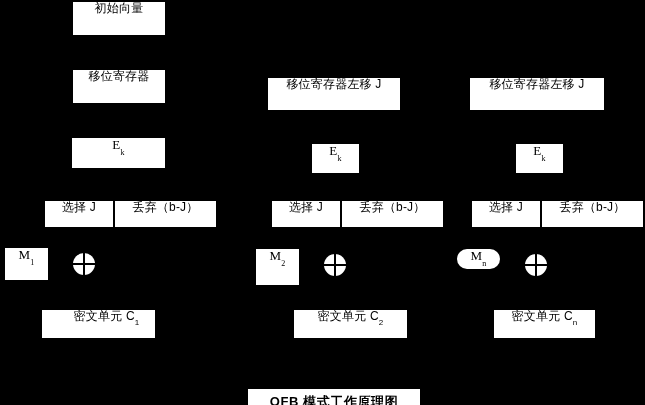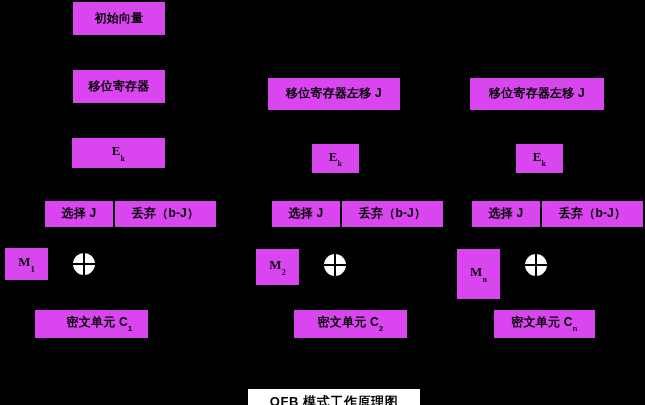--- a/index.html
+++ b/index.html
@@ -10,31 +10,29 @@
   #canvas {
     position: relative;
     width: 645px;
     height: 405px;
     background: #000000;
     overflow: hidden;
     font-family: "Liberation Sans", "DejaVu Sans", sans-serif;
   }
   .box {
     position: absolute;
-    background: #d946ef;
+    background: #ffffff;
     color: #000000;
     display: flex;
-    align-items: center;
     justify-content: center;
     box-sizing: border-box;
     font-size: 12px;
     line-height: 1.1;
     white-space: nowrap;
     letter-spacing: 0.2px;
-    font-weight: bold;
   }
   .caption {
     position: absolute;
     background: #ffffff;
     color: #000000;
     display: flex;
     align-items: center;
     justify-content: center;
     font-weight: bold;
     font-size: 13px;
@@ -105,21 +103,21 @@
   <div class="box" style="left:115px; top:201px; width:101px; height:26px;">
     <span>丢弃（b-J）</span>
   </div>
 
   <div class="box" style="left:5px; top:248px; width:43px; height:32px;">
     <span class="serif"><span>M</span><span class="sub">1</span></span>
   </div>
 
   <div class="xor" style="left:73px; top:253px;"></div>
 
-  <div class="box" style="left:35px; top:310px; width:113px; height:28px;padding-left:16px;">
+  <div class="box" style="left:42px; top:310px; width:113px; height:28px;padding-left:16px;">
     <span><span>密文单元 C</span><span class="sub">1</span></span>
   </div>
 
   <div class="box" style="left:268px; top:78px; width:132px; height:32px;">
     <span>移位寄存器左移 J</span>
   </div>
 
   <div class="box" style="left:312px; top:144px; width:47px; height:29px;">
     <span class="serif"><span>E</span><span class="sub">k</span></span>
   </div>
@@ -151,21 +149,21 @@
   </div>
 
   <div class="box" style="left:472px; top:201px; width:68px; height:26px;">
     <span>选择 J</span>
   </div>
 
   <div class="box" style="left:542px; top:201px; width:101px; height:26px;">
     <span>丢弃（b-J）</span>
   </div>
 
-  <div class="box" style="left:457px; top:249px; width:43px; height:50px;">
+  <div class="box" style="left:457px; top:249px; width:43px; height:20px;border-radius:15px;">
     <span class="serif"><span>M</span><span class="sub">n</span></span>
   </div>
 
   <div class="xor" style="left:525px; top:254px;"></div>
 
   <div class="box" style="left:494px; top:310px; width:101px; height:28px;">
     <span><span>密文单元 C</span><span class="sub">n</span></span>
   </div>
 
   <div class="caption" style="left:248px; top:373px; width:172px; height:26px;margin-top:16px;">

